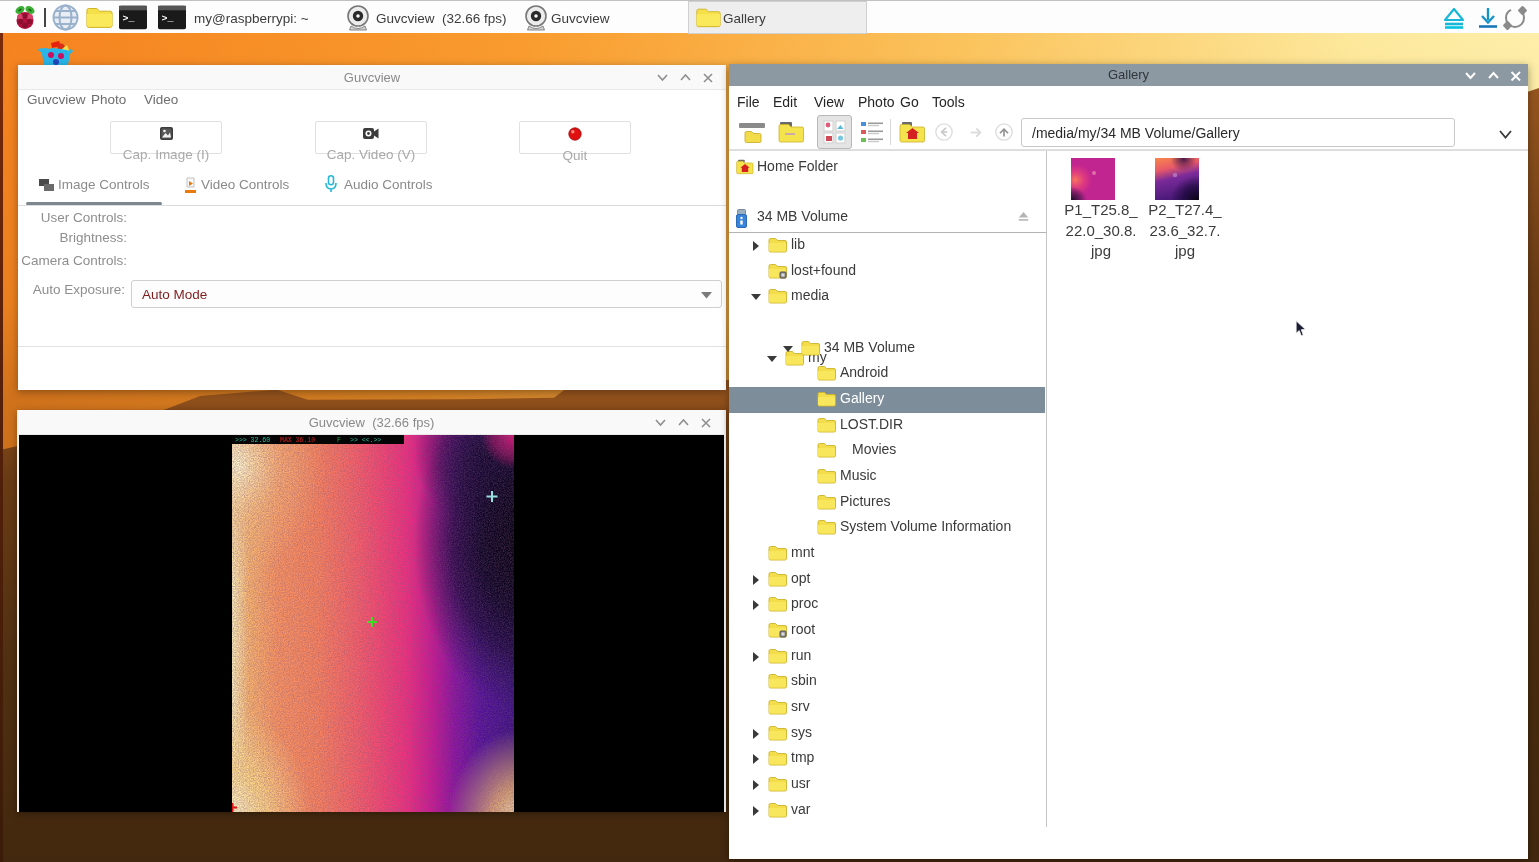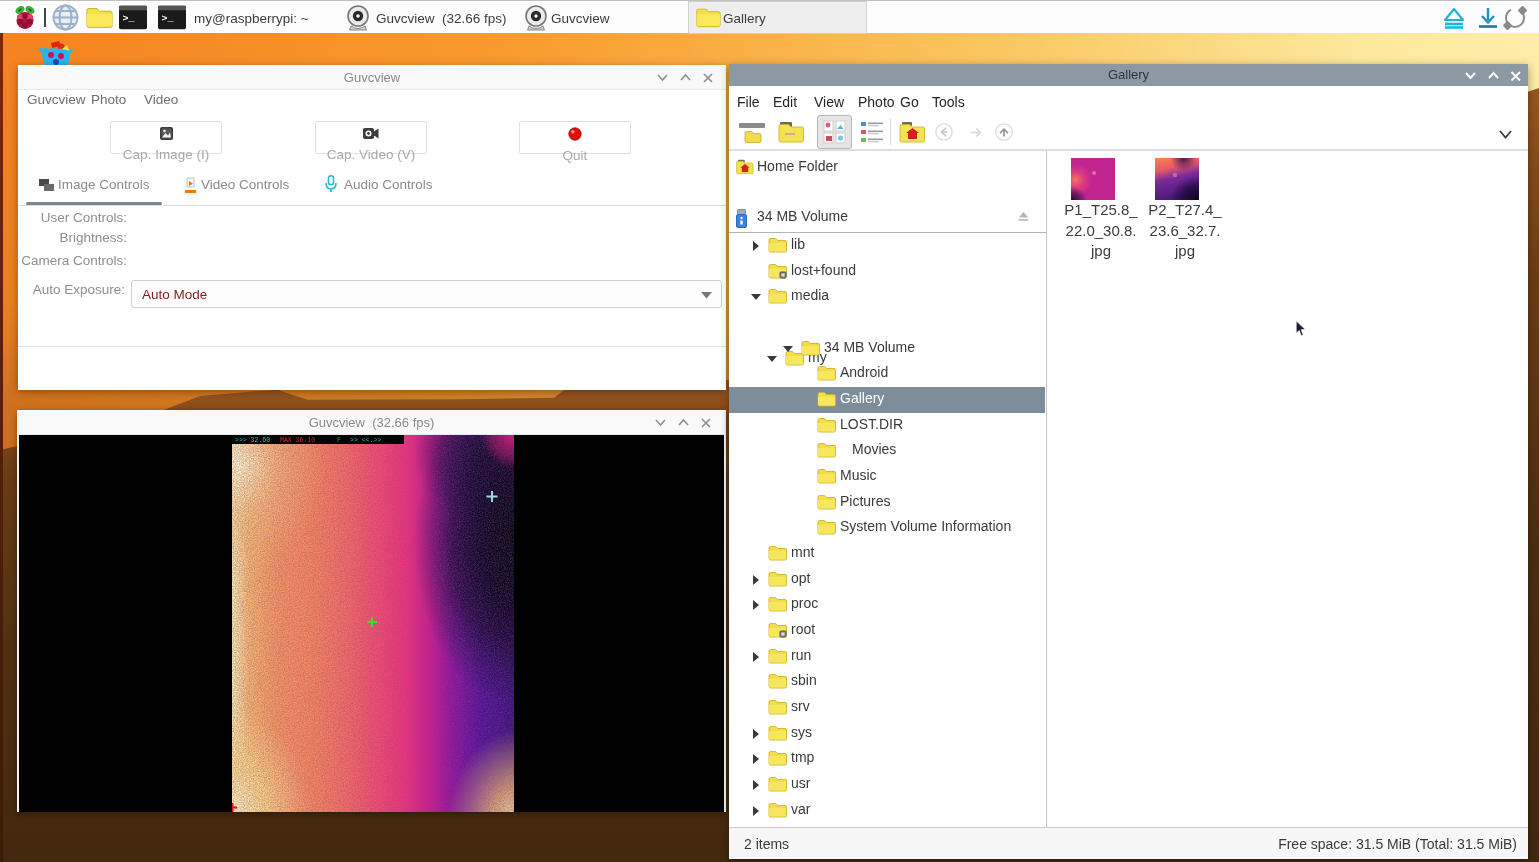--- a/index.html
+++ b/index.html
@@ -365,20 +365,23 @@
     <path d="M9 3 L14 8 L9 13" fill="none" stroke="#dadada" stroke-width="2.2"></path>
     <line x1="2" y1="8" x2="13" y2="8" stroke="#dadada" stroke-width="2.2"></line>
   </svg>
 
   <svg style="position:absolute;left:266px;top:59px;" width="18" height="18" viewBox="0 0 22 22">
     <circle cx="11" cy="11" r="10" fill="none" stroke="#dcdcdc" stroke-width="1.6"></circle>
     <path d="M6 12.5 L11 7.5 L16 12.5" fill="none" stroke="#909090" stroke-width="2"></path>
     <line x1="11" y1="8" x2="11" y2="16.5" stroke="#909090" stroke-width="2"></line>
   </svg>
 
+  <div style="position:absolute;left:292px;top:54px;width:434px;height:29px;border:1px solid #c8c8c8;border-radius:3px;background:#fff;">
+    <div style="position:absolute;left:10px;top:6px;font-size:14px;color:#2b2b2b;">/media/my/34 MB Volume/Gallery</div>
+  </div>
   <svg style="position:absolute;left:770px;top:66px;" width="13" height="9" viewBox="0 0 13 9">
       <path d="M1 1 L6.5 7.5 L12 1" fill="none" stroke="#3a3a3a" stroke-width="1.8"></path>
     </svg>
 
   <div style="position:absolute;left:0;top:86px;width:799px;border-bottom:1px solid #dcdcdc;"></div>
 
   <div class="srow" style="top:91px;">
       <svg class="sic" width="18" height="16" viewBox="0 0 27 24">
     <rect x="3" y="1" width="10" height="5" rx="1" fill="#6a6a6a"></rect>
     <path d="M1 5 q0-1.5 1.5-1.5 h8 l2.5 2.5 h11 q1.5 0 1.5 1.5 v13 q0 1.5-1.5 1.5 h-21.5 q-1.5 0-1.5-1.5 z" fill="#f5e34e" stroke="#cbb026"></path>
@@ -645,21 +648,17 @@
       </defs>
       <rect width="44" height="42" fill="url(#p2a)"></rect>
       <rect width="44" height="42" fill="url(#p2b)"></rect>
       <rect width="44" height="42" fill="url(#p2c)"></rect>
       <circle cx="20" cy="17" r="2.2" fill="#b070b8"></circle>
     </svg>
   </div>
   <div class="flbl" style="left:327px;top:136px;">P1_T25.8_<br>22.0_30.8.<br>jpg</div>
   <div class="flbl" style="left:411px;top:136px;">P2_T27.4_<br>23.6_32.7.<br>jpg</div>
 
-  <div style="position:absolute;left:0;top:763px;width:799px;height:32px;background:#f7f7f7;border-top:1px solid #cccccc;">
-    <div style="position:absolute;left:15px;top:8px;font-size:14px;color:#3a3a3a;">2 items</div>
-    <div style="position:absolute;right:11px;top:8px;font-size:14px;color:#3a3a3a;">Free space: 31.5 MiB (Total: 31.5 MiB)</div>
-  </div>
 </div>
 
 <svg style="position:absolute;left:1295px;top:320px;" width="12" height="17" viewBox="0 0 14 21">
   <path d="M1 1 L1 16.5 L4.8 13 L7.3 19.5 L9.8 18.4 L7.3 12 L12.5 11.8 Z" fill="#1c1c34" stroke="#f8f8f8" stroke-width="1"></path>
 </svg>
 
 </body></html>

